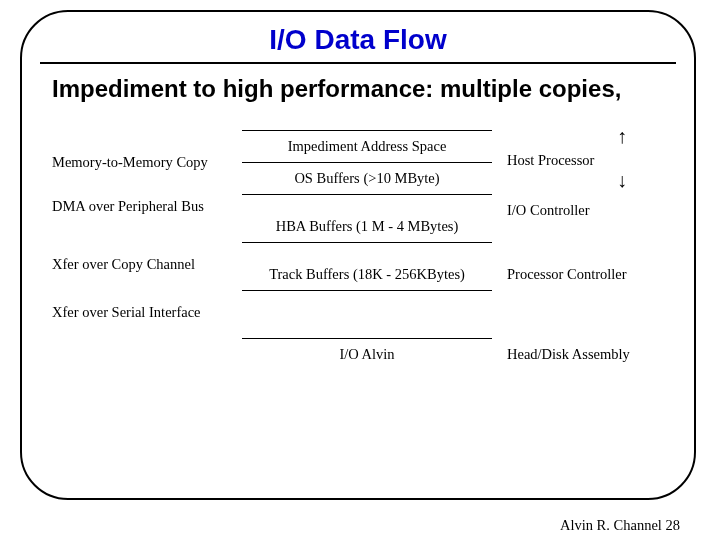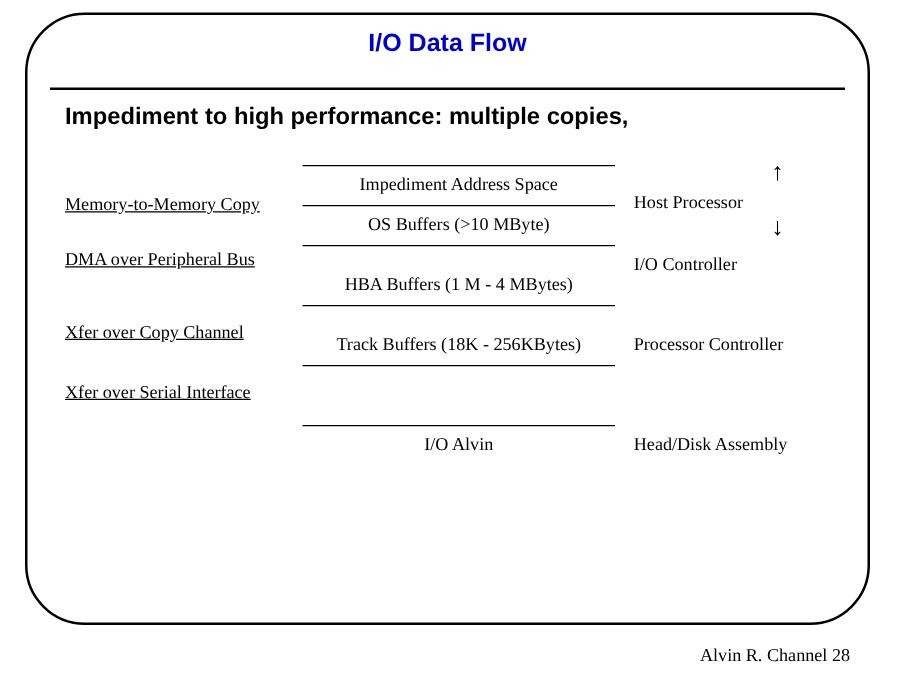--- a/index.html
+++ b/index.html
@@ -20,53 +20,53 @@
     border: 2px solid #000;
     border-radius: 48px;
     box-sizing: border-box;
     overflow: hidden;
   }
   .title {
     text-align: center;
     font-family: Arial, Helvetica, sans-serif;
     font-weight: 700;
     color: #0000cc;
-    font-size: 20px;
-    margin: 12px 0 23px 0;
+    font-size: 28px;
+    margin: 12px 0 6px 0;
   }
   .hr {
     border: none;
     border-top: 2px solid #000;
     margin: 0 18px 10px 18px;
   }
   .subtitle {
     font-family: Arial, Helvetica, sans-serif;
     font-weight: 700;
-    font-size: 19px;
+    font-size: 24px;
     color: #000;
     margin: 6px 30px 18px 30px;
     line-height: 1.25;
   }
   .subtitle-line2 {
     padding-left: 50px;
     display: block;
   }
   .diagram {
     position: relative;
     margin: 0 30px;
     height: 300px;
   }
   .left-col {
     position: absolute;
     left: 0;
     width: 180px;
     font-size: 14.5px;
     line-height: 1.2;
   }
-  .left-item { position: absolute; left: 0; text-decoration: underline; }
+  .left-item { position: absolute; left: 0; }
   .center-col {
     position: absolute;
     left: 190px;
     width: 250px;
     font-size: 14.5px;
     text-align: center;
   }
   .center-item { position: absolute; width: 100%; }
   .right-col {
     position: absolute;

